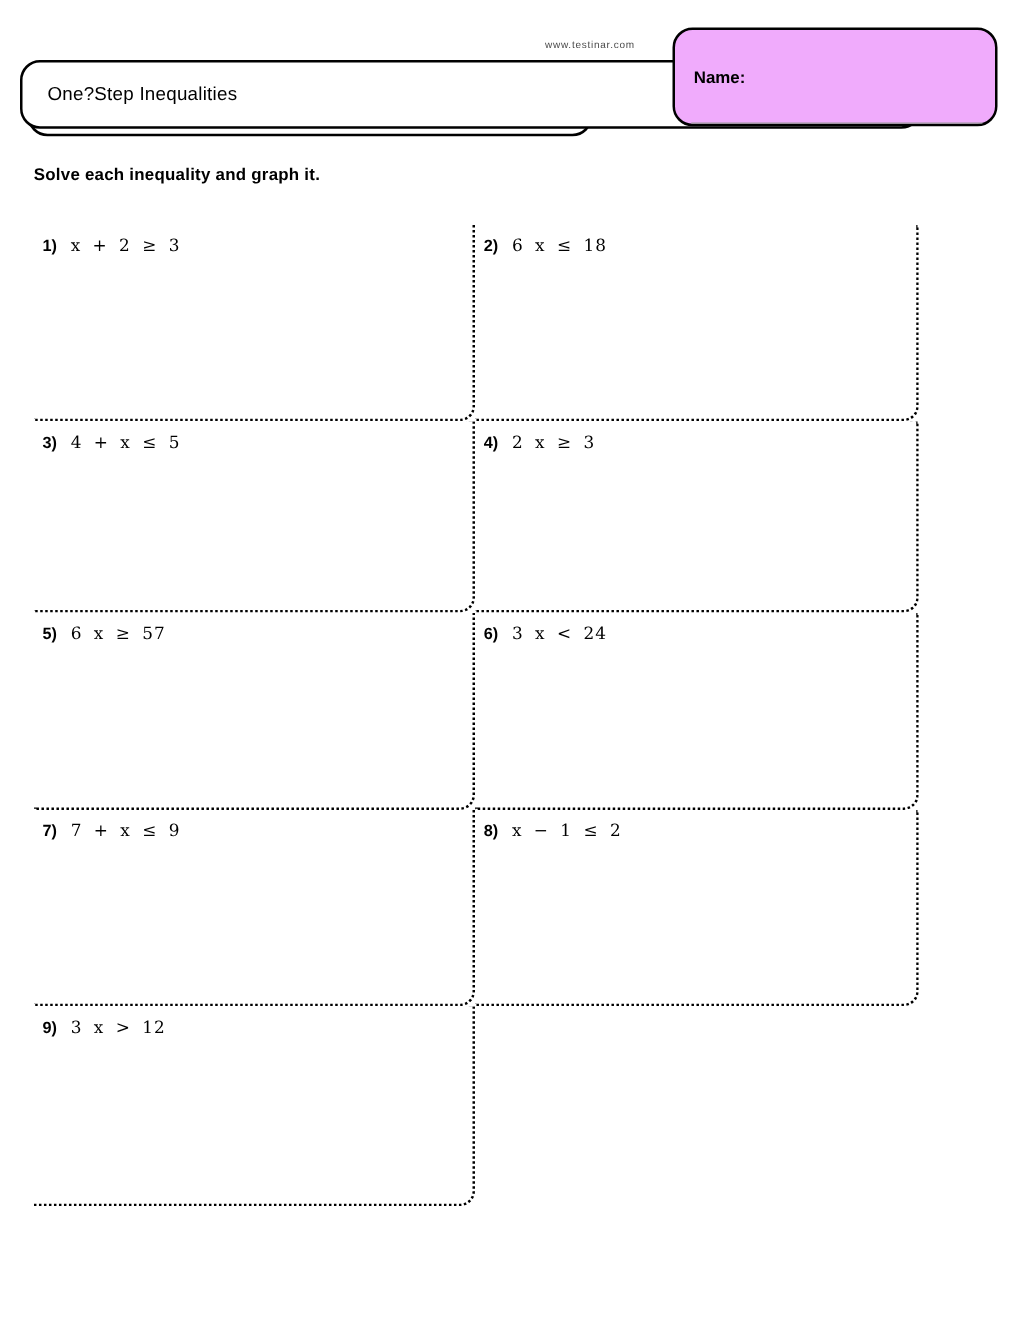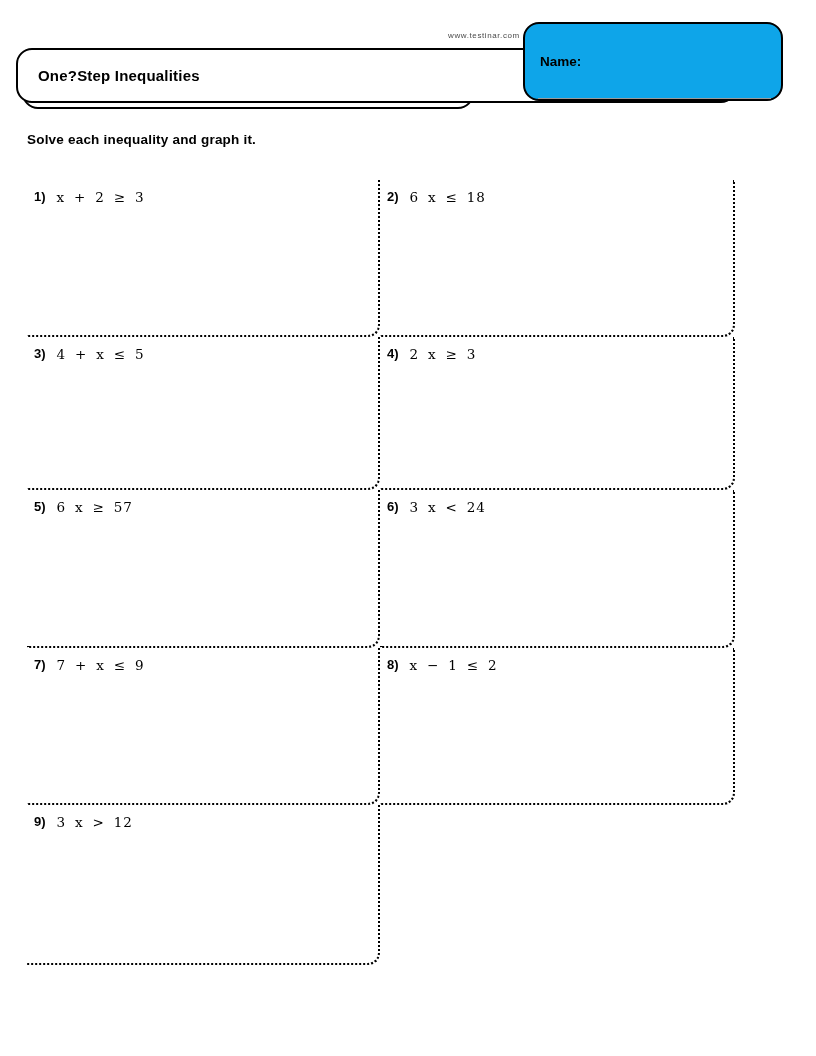--- a/index.html
+++ b/index.html
@@ -10,21 +10,21 @@
     height: 1056px;
     background: #ffffff;
     font-family: "Liberation Sans", sans-serif;
     color: #000;
     overflow: hidden;
   }
 
   
   .site-url {
     position: absolute;
-    left: 448px; top: 31px;
+    left: 436px; top: 31px;
     font-size: 8px;
     letter-spacing: 0.6px;
     color: #4a4a4a;
     font-family: "Liberation Sans", sans-serif;
   }
 
   
   .title-shadow {
     position: absolute;
     left: 22px; top: 54px;
@@ -41,32 +41,32 @@
     border: 2.5px solid #000;
     border-radius: 16px;
     background: #ffffff;
     z-index: 2;
     display: flex;
     align-items: center;
     padding-left: 20px;
   }
   .title-text {
     font-size: 15px;
-    font-weight: bold;
+    font-weight: normal;
     letter-spacing: 0.2px;
   }
 
   
   .name-box {
     position: absolute;
-    left: 523px; top: 22px;
+    left: 538px; top: 22px;
     width: 260px; height: 79px;
     border: 2.5px solid #000;
     border-radius: 16px;
-    background: #0ea5e9;
+    background: #f0abfc;
     z-index: 3;
     display: flex;
     flex-direction: column;
   }
   .nb-row {
     flex: 1;
     display: flex;
     align-items: center;
     padding-left: 15px;
     font-size: 13.5px;

